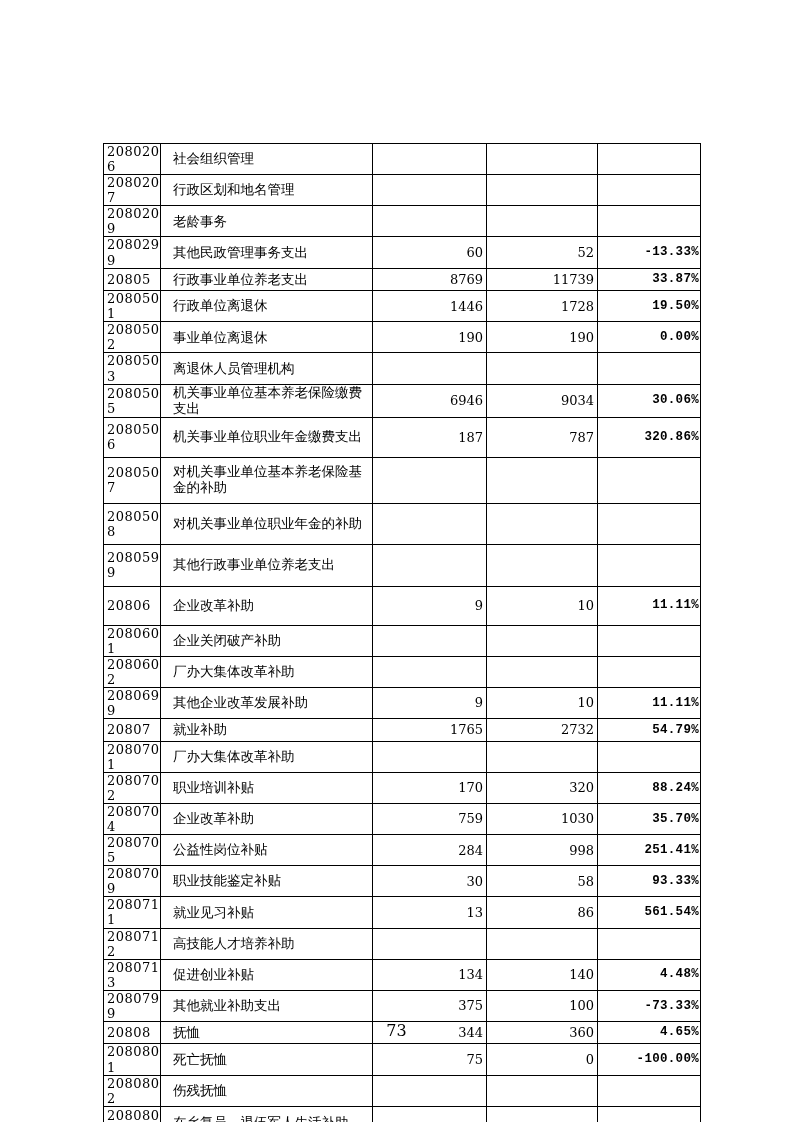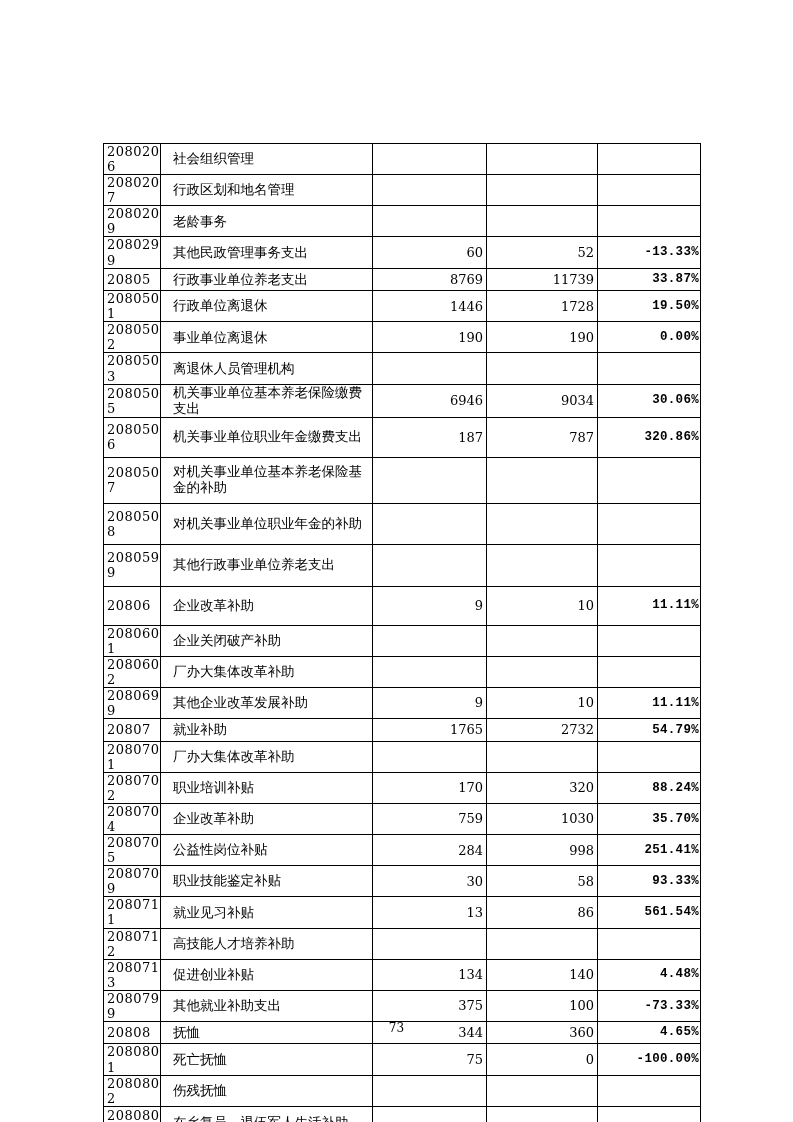--- a/index.html
+++ b/index.html
@@ -41,21 +41,21 @@
     font-weight:bold;
     font-family:Liberation Mono, monospace;
     font-size:12.5px;
     letter-spacing:0.3px;
   }
   .page-number {
     position:absolute;
     top:1021px; left:0;
     width:100%;
     text-align:center;
-    font-size:12px;
+    font-size:16px;
   }
 </style>
 </head>
 <body>
 
 <div class="page">
   <table class="budget">
     <colgroup>
       <col class="w-code">
         <col class="w-desc">

